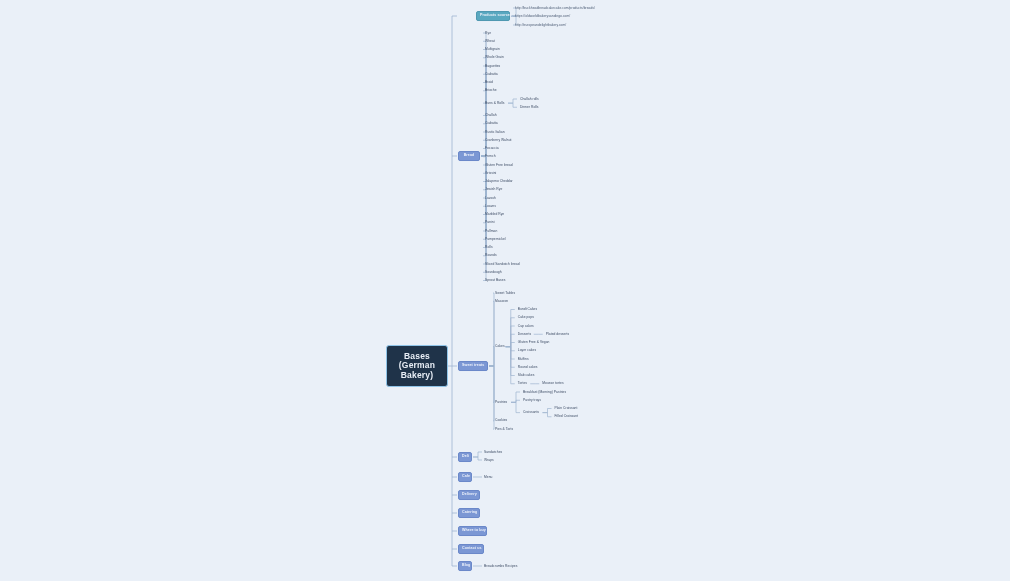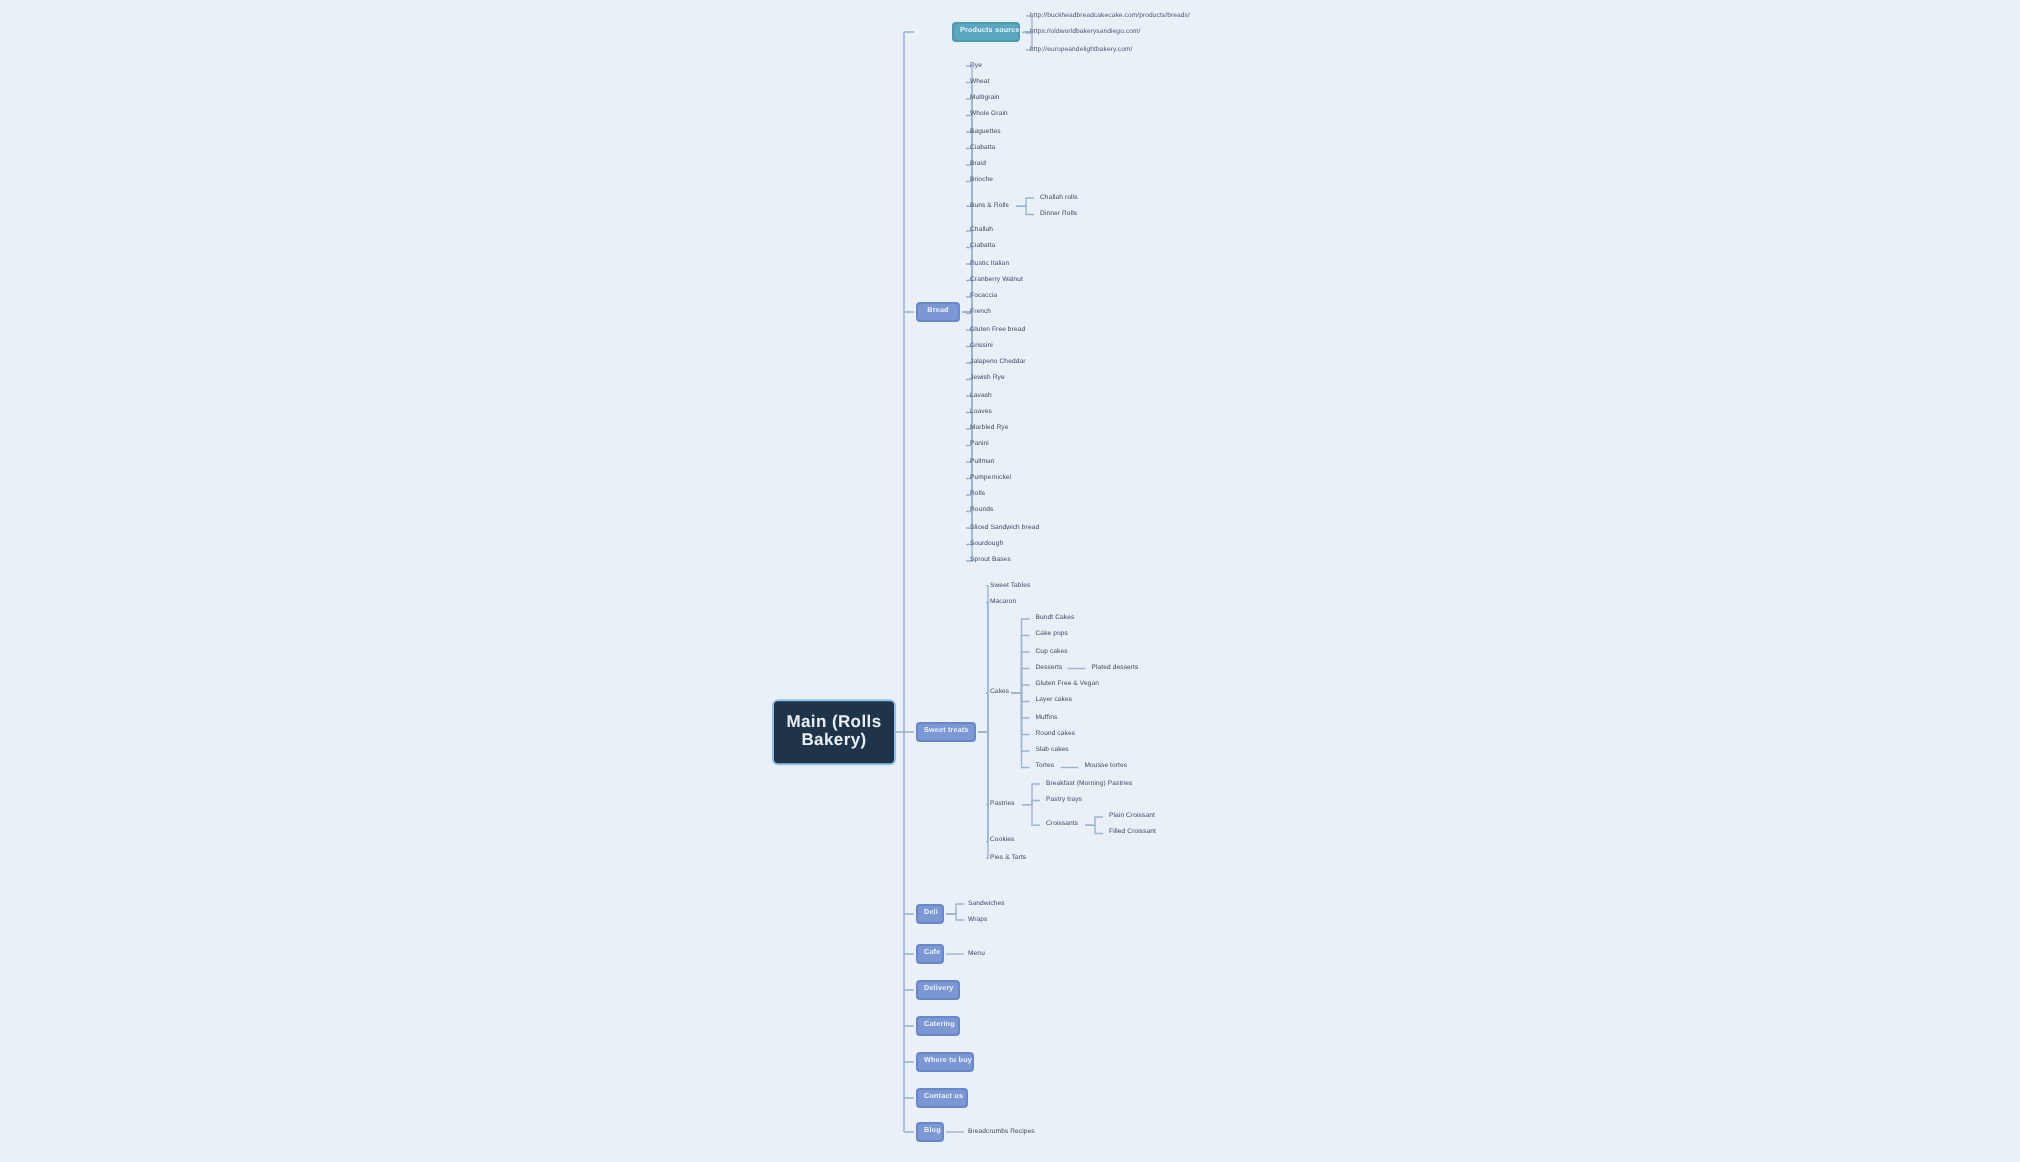--- a/index.html
+++ b/index.html
@@ -223,15 +223,15 @@
       <div class="node leaf" style="left: 483px; top: 452px; transform: translateY(-50%);">Sandwiches</div>
       <div class="node leaf" style="left: 483px; top: 460px; transform: translateY(-50%);">Wraps</div>
       <div class="node lvl1" style="left: 458px; top: 477px; transform: translateY(-50%); width: 14px;">Cafe</div>
       <div class="node leaf" style="left: 483px; top: 477px; transform: translateY(-50%);">Menu</div>
       <div class="node lvl1" style="left: 458px; top: 495px; transform: translateY(-50%); width: 22px;">Delivery</div>
       <div class="node lvl1" style="left: 458px; top: 513px; transform: translateY(-50%); width: 22px;">Catering</div>
       <div class="node lvl1" style="left: 458px; top: 531px; transform: translateY(-50%); width: 29px;">Where to buy</div>
       <div class="node lvl1" style="left: 458px; top: 549px; transform: translateY(-50%); width: 26px;">Contact us</div>
       <div class="node lvl1" style="left: 458px; top: 566px; transform: translateY(-50%); width: 14px;">Blog</div>
       <div class="node leaf" style="left: 483px; top: 566px; transform: translateY(-50%);">Breadcrumbs Recipes</div>
-      <div class="node root" style="width: 62px; left: 386px; top: 366px; transform: translateY(-50%);">Main (Rolls Bakery)</div>
+      <div class="node root" style="width: 62px; left: 386px; top: 366px; transform: translateY(-50%);">Bases (German Bakery)</div>
     </div>
 </div>
 
 </body></html>

